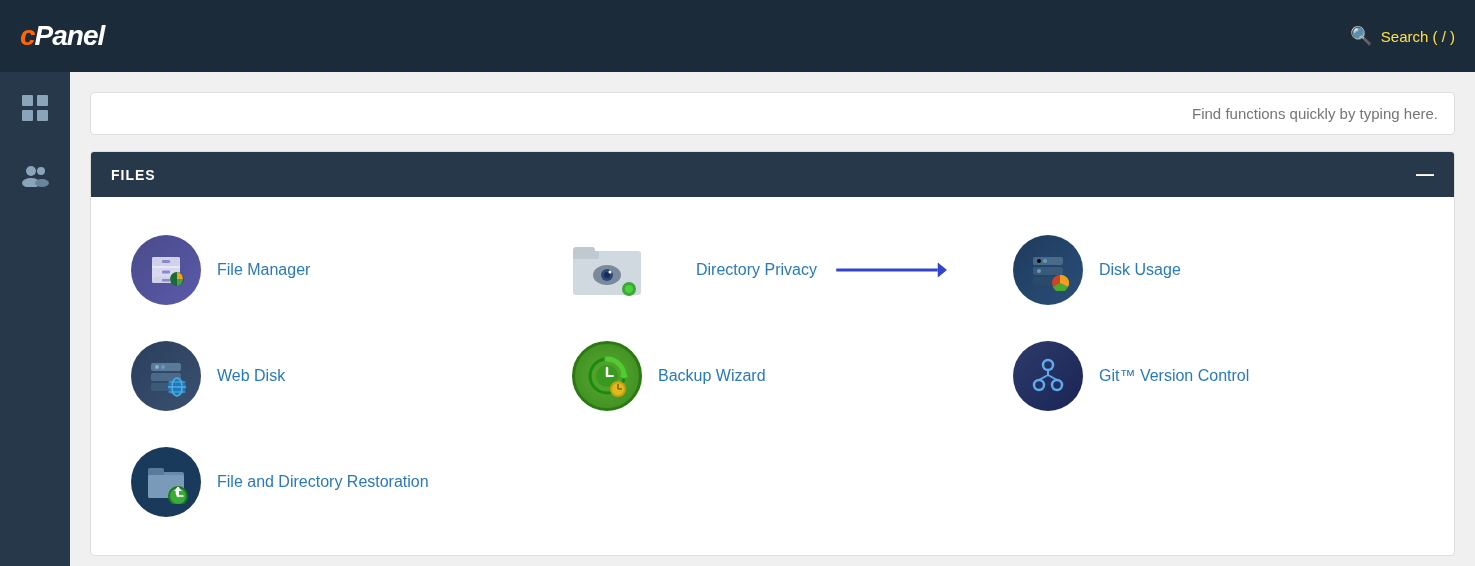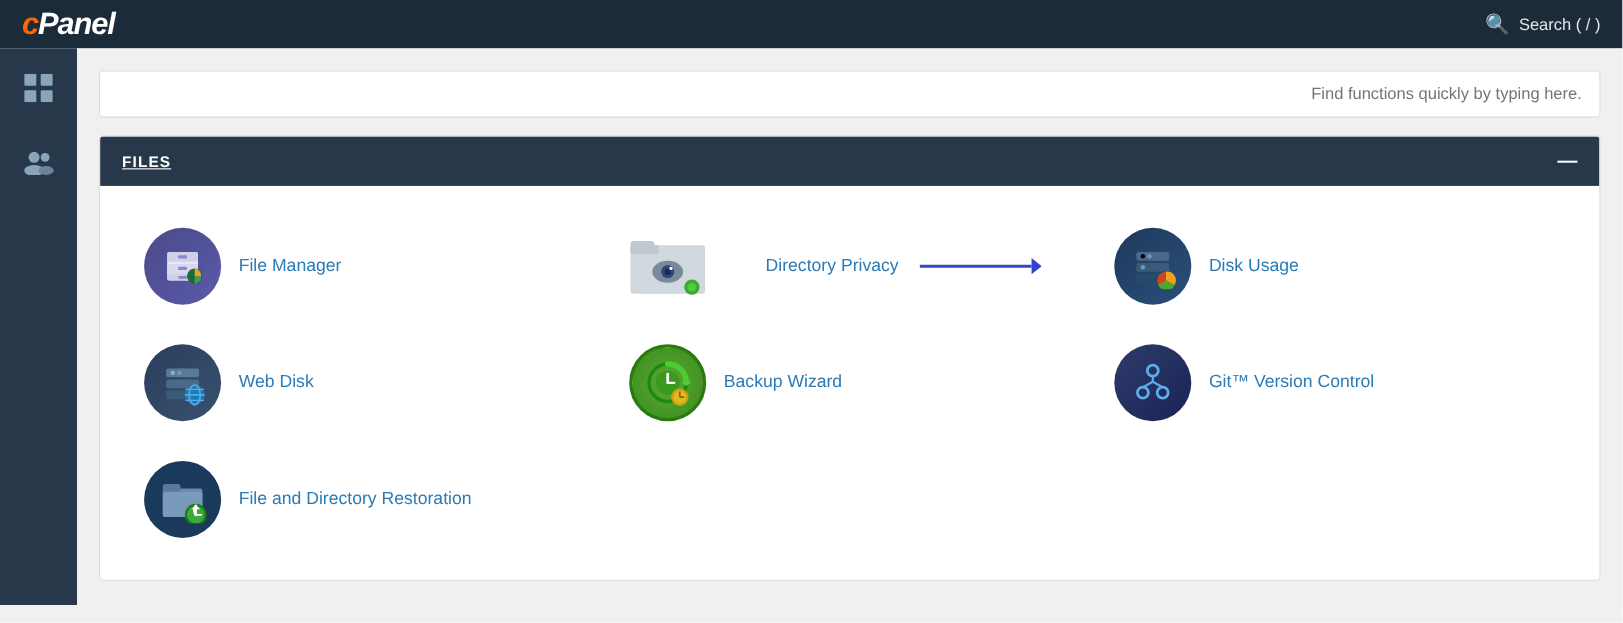--- a/index.html
+++ b/index.html
@@ -6,21 +6,21 @@
     body {
       font-family: 'Helvetica Neue', Arial, sans-serif;
       background: #f0f0f0;
       width: 1475px;
       min-height: 566px;
     }
 
     
     .top-nav {
       background: #1c2b39;
-      height: 44px;
+      height: 72px;
       display: flex;
       align-items: center;
       justify-content: space-between;
       padding: 0 20px;
     }
     .cpanel-logo {
       color: white;
       font-size: 28px;
       font-weight: bold;
       font-style: italic;
@@ -34,21 +34,21 @@
       align-items: center;
       gap: 8px;
       color: #aac0d0;
       font-size: 16px;
     }
     .search-icon-top {
       font-size: 18px;
       color: #aac0d0;
     }
     .search-text-top {
-      color: #e5e5e5;
+      color: #fde047;
       font-size: 15px;
     }
 
     
     .main-layout {
       display: flex;
       height: calc(566px - 60px);
     }
 
     
@@ -101,21 +101,20 @@
       padding: 12px 20px;
       display: flex;
       align-items: center;
       justify-content: space-between;
     }
     .section-title {
       color: white;
       font-size: 14px;
       font-weight: bold;
       letter-spacing: 1px;
-      text-decoration: underline;
     }
     .section-collapse {
       color: white;
       font-size: 18px;
       font-weight: bold;
       cursor: pointer;
     }
 
     
     .items-grid {

